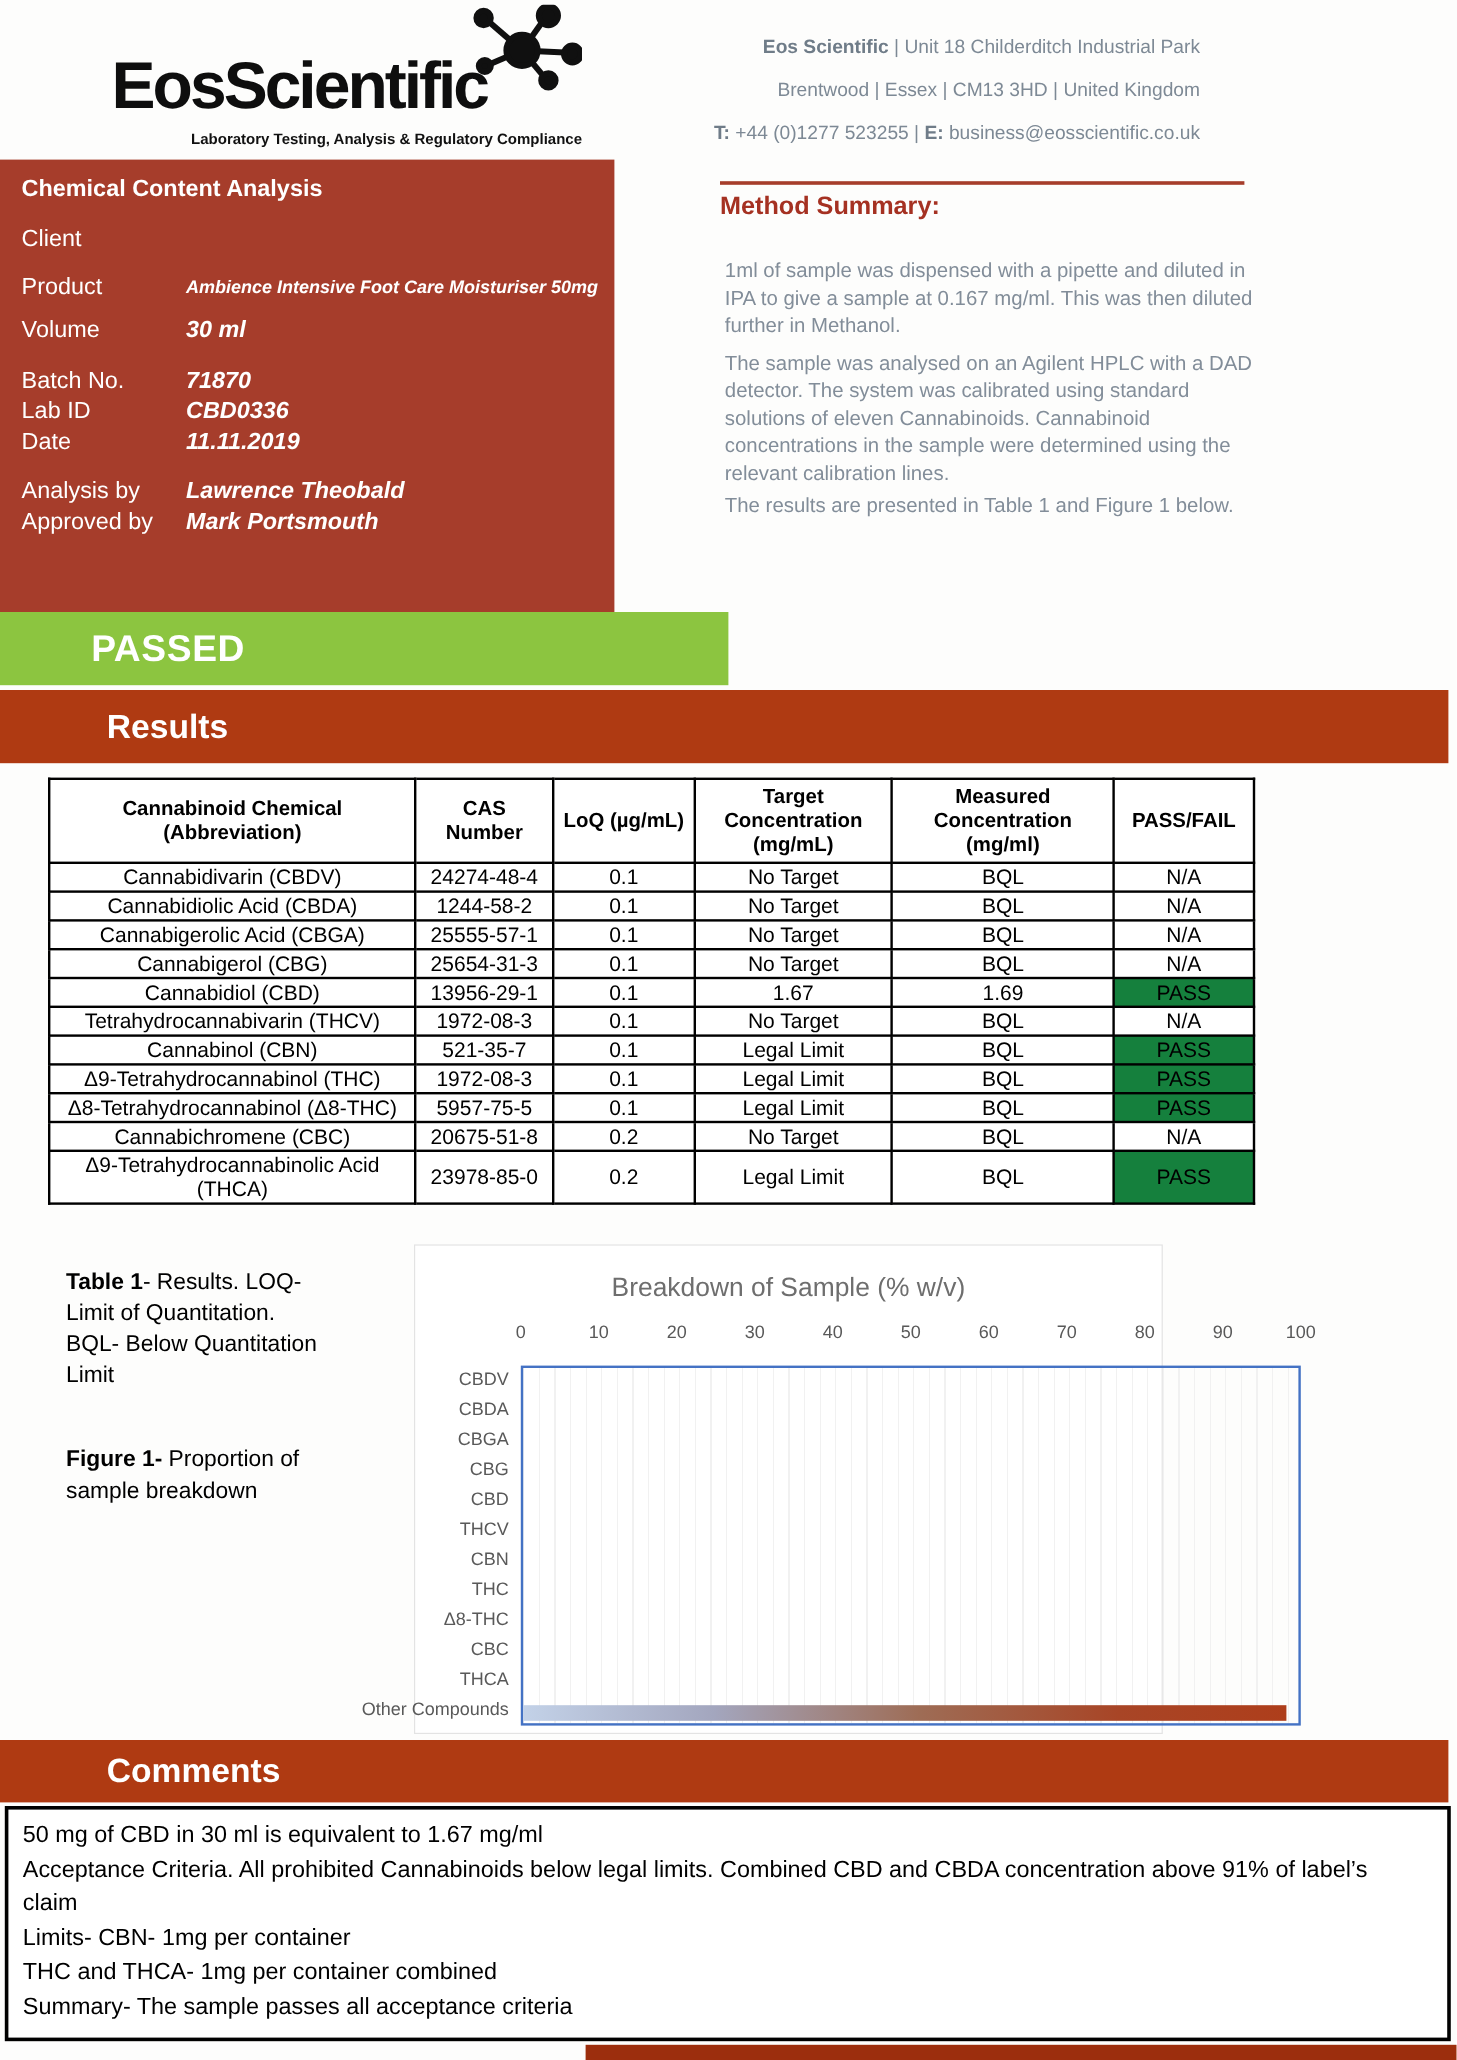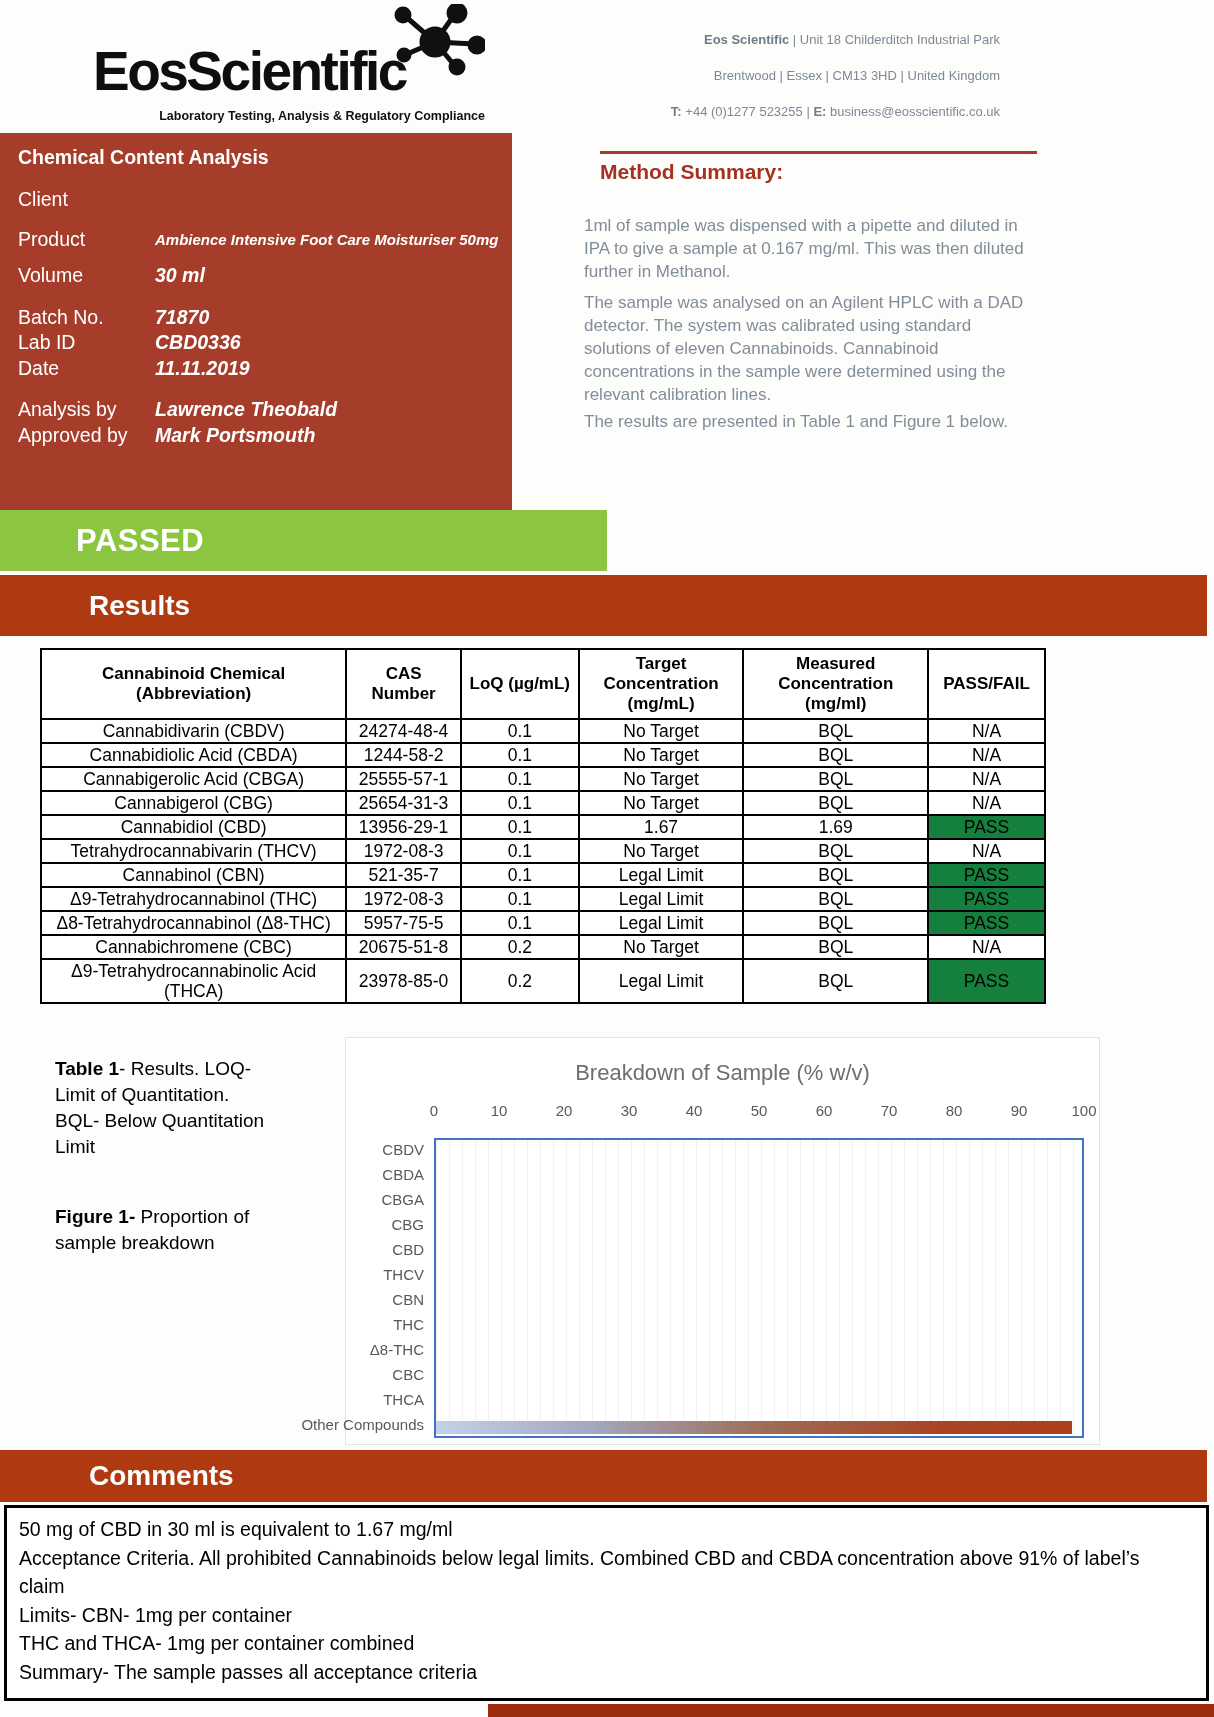--- a/index.html
+++ b/index.html
@@ -5,38 +5,38 @@
   html,body{margin:0;padding:0;background:#fff;}
   .page{position:relative;width:1214px;height:1717px;background:#FDFDFC;overflow:hidden;
         font-family:"Liberation Sans",sans-serif;color:#000;}
 
   
   .logo{position:absolute;left:85px;top:8px;width:402px;height:122px;}
   .logo-word{position:absolute;left:8px;top:36px;font-size:55px;font-weight:bold;
              letter-spacing:-2.5px;color:#0e0e0e;line-height:1;}
   .logo-tag{position:absolute;right:2px;top:101px;font-size:12.5px;font-weight:bold;color:#111;}
   .logo-icon{position:absolute;right:2px;top:-4px;}
-  .address{position:absolute;top:22px;right:214px;text-align:right;font-size:13px;
+  .address{position:absolute;top:22px;right:214px;text-align:right;font-size:16px;
            color:#7d8995;line-height:36px;}
   .address b{color:#6f7c88;}
 
   
   .client-box{position:absolute;left:0;top:133px;width:512px;height:394px;background:#A63D2B;
               color:#fff;box-sizing:border-box;padding:13px 8px 0 18px;}
   .cb-title{font-size:19.5px;font-weight:bold;margin-bottom:21px;}
   .crow{display:flex;align-items:flex-end;font-size:19.5px;line-height:19.5px;}
   .crow .lbl{width:137px;flex:none;font-weight:normal;}
   .crow .val{font-weight:bold;white-space:nowrap;font-style:italic;}
   .crow.product .val{font-size:15px;}
   .mbL{margin-bottom:20px;} .mbM{margin-bottom:17px;} .mbS{margin-bottom:6px;} .mbV{margin-bottom:22px;}
 
   
   .method-rule{position:absolute;left:600px;top:151px;width:437px;height:3px;background:#A63D2B;}
   .method-head{position:absolute;left:600px;top:160px;font-size:21px;font-weight:bold;color:#A53122;}
-  .method-p{position:absolute;left:584px;width:452px;font-size:17px;line-height:23px;color:#828D99;}
+  .method-p{position:absolute;left:604px;width:452px;font-size:17px;line-height:23px;color:#828D99;}
   .mp1{top:197px;} .mp2{top:274px;} .mp3{top:393px;}
 
   
   .passed-banner{position:absolute;left:0;top:510px;width:607px;height:61px;background:#8CC540;
                  color:#fff;font-size:31px;font-weight:bold;line-height:61px;padding-left:76px;
                  box-sizing:border-box;letter-spacing:.5px;}
   .band{position:absolute;left:0;width:1207px;height:61px;background:#AF3A12;color:#fff;
         font-size:28px;font-weight:bold;line-height:61px;padding-left:89px;box-sizing:border-box;}
   .band-results{top:575px;} .band-comments{top:1450px;height:52px;line-height:52px;}
 
@@ -49,21 +49,21 @@
   .results-table td{height:20px;}
   .results-table tbody td{line-height:20px;}
   .pass-cell{background:#15803d;}
 
   
   .caption-block{position:absolute;left:55px;top:1056px;width:215px;font-size:19px;line-height:26px;}
   .caption b{font-weight:bold;}
   .caption.figure{margin-top:44px;}
 
   
-  .chart{position:absolute;left:345px;top:1037px;width:755px;height:408px;background:#fff;
+  .chart{position:absolute;left:345px;top:1037px;width:624px;height:408px;background:#fff;
          border:1px solid #E3E3E3;box-sizing:border-box;}
   .chart-title{position:absolute;left:0;top:22px;width:100%;text-align:center;font-size:22px;
                color:#6E6E6E;}
   .chart-ticks{position:absolute;left:88px;top:64px;width:650px;height:20px;font-size:15px;color:#595959;}
   .chart-ticks .tick{position:absolute;transform:translateX(-50%);white-space:nowrap;}
   .chart-labels{position:absolute;left:0;top:100px;width:84px;height:300px;font-size:15px;color:#595959;}
   .chart-labels .cat{position:absolute;right:6px;white-space:nowrap;}
   .chart-plot{position:absolute;left:88px;top:100px;width:650px;height:300px;box-sizing:border-box;
               border:2px solid #4472C4;
               background-image:repeating-linear-gradient(to right,#F1F1F1 0 1px,transparent 1px 13px);}

